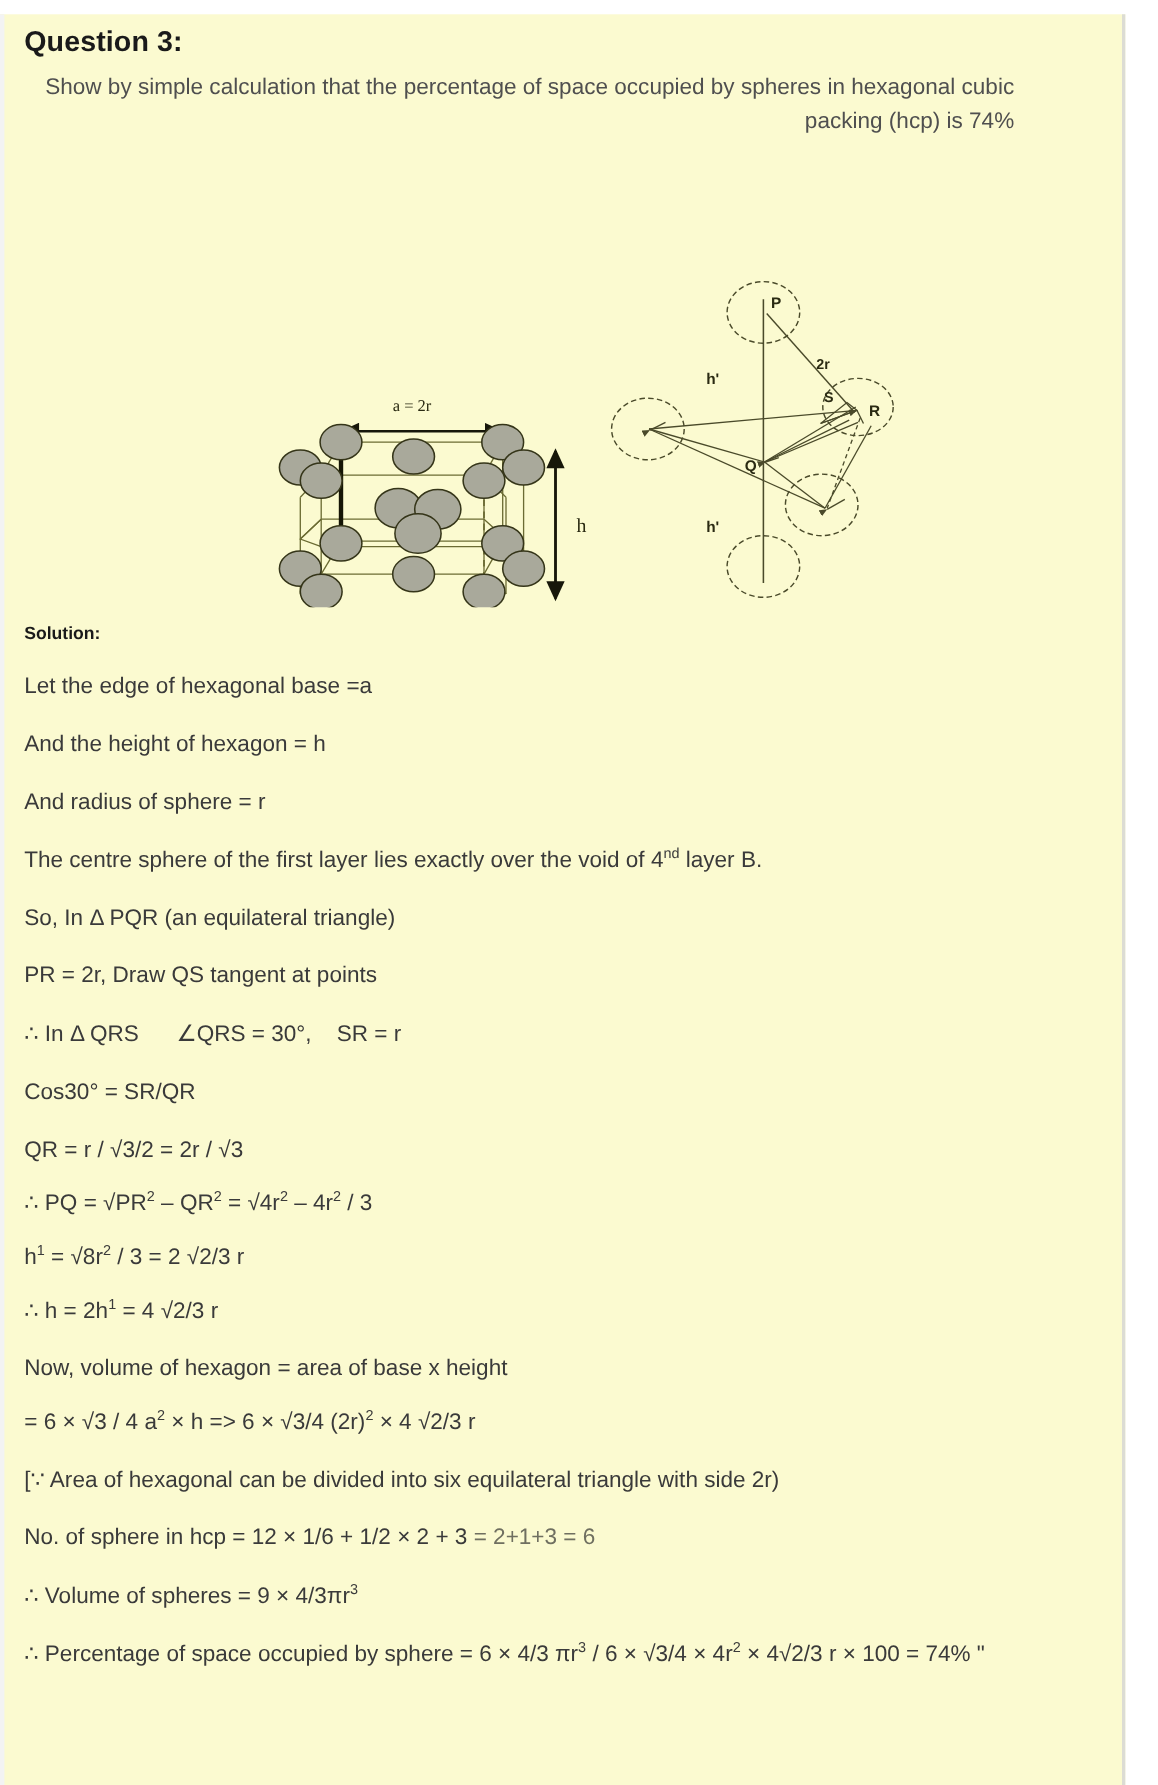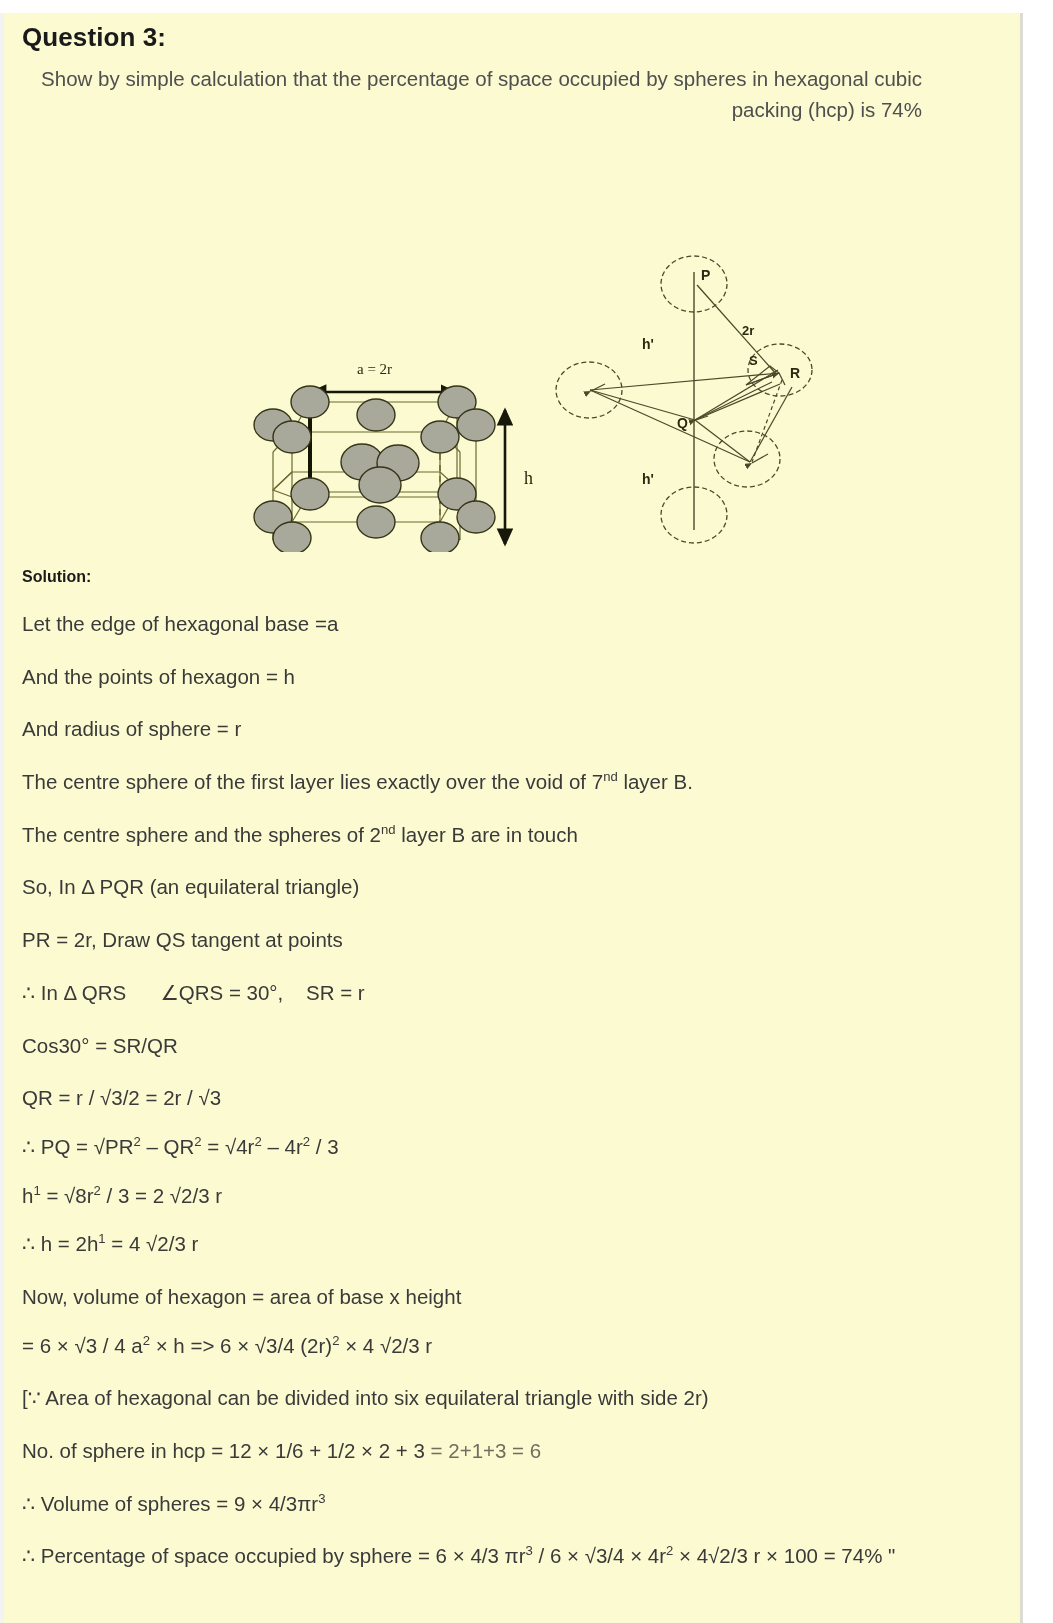--- a/index.html
+++ b/index.html
@@ -232,26 +232,25 @@
             <text x="470" y="217" font-family="'Liberation Sans', sans-serif" font-size="14" font-weight="bold" fill="#2a2a12">h'</text>
             <text x="470" y="352" font-family="'Liberation Sans', sans-serif" font-size="14" font-weight="bold" fill="#2a2a12">h'</text>
           </g>
         </svg>
       </div>
     </div>
 
     <h2 class="sec-title">Solution:</h2>
 
     <p class="line">Let the edge of hexagonal base =a</p>
-    <p class="line">And the points of hexagon = h</p>
+    <p class="line">And the height of hexagon = h</p>
     <p class="line">And radius of sphere = r</p>
 
-    <p class="line"><span>The centre sphere of the first layer lies exactly over the void of 7</span><sup>nd</sup><span> layer B.</span></p>
-
-    <p class="line"><span>The centre sphere and the spheres of 2</span><sup>nd</sup><span> layer B are in touch</span></p>
+    <p class="line"><span>The centre sphere of the first layer lies exactly over the void of 4</span><sup>nd</sup><span> layer B.</span></p>
+
 
     <p class="line">So, In Δ PQR (an equilateral triangle)</p>
     <p class="line">PR = 2r, Draw QS tangent at points</p>
     <p class="line" style="white-space:pre">∴ In Δ QRS      ∠QRS = 30°,    SR = r</p>
     <p class="line">Cos30° = SR/QR</p>
     <p class="line">QR = r / √3/2 = 2r / √3</p>
 
     <p class="line tight"><span>∴ PQ = √PR</span><sup>2</sup><span> – QR</span><sup>2</sup><span> = √4r</span><sup>2</sup><span> – 4r</span><sup>2</sup><span> / 3</span></p>
 
     <p class="line tight"><span>h</span><sup>1</sup><span> = √8r</span><sup>2</sup><span> / 3 = 2 √2/3 r</span></p>

